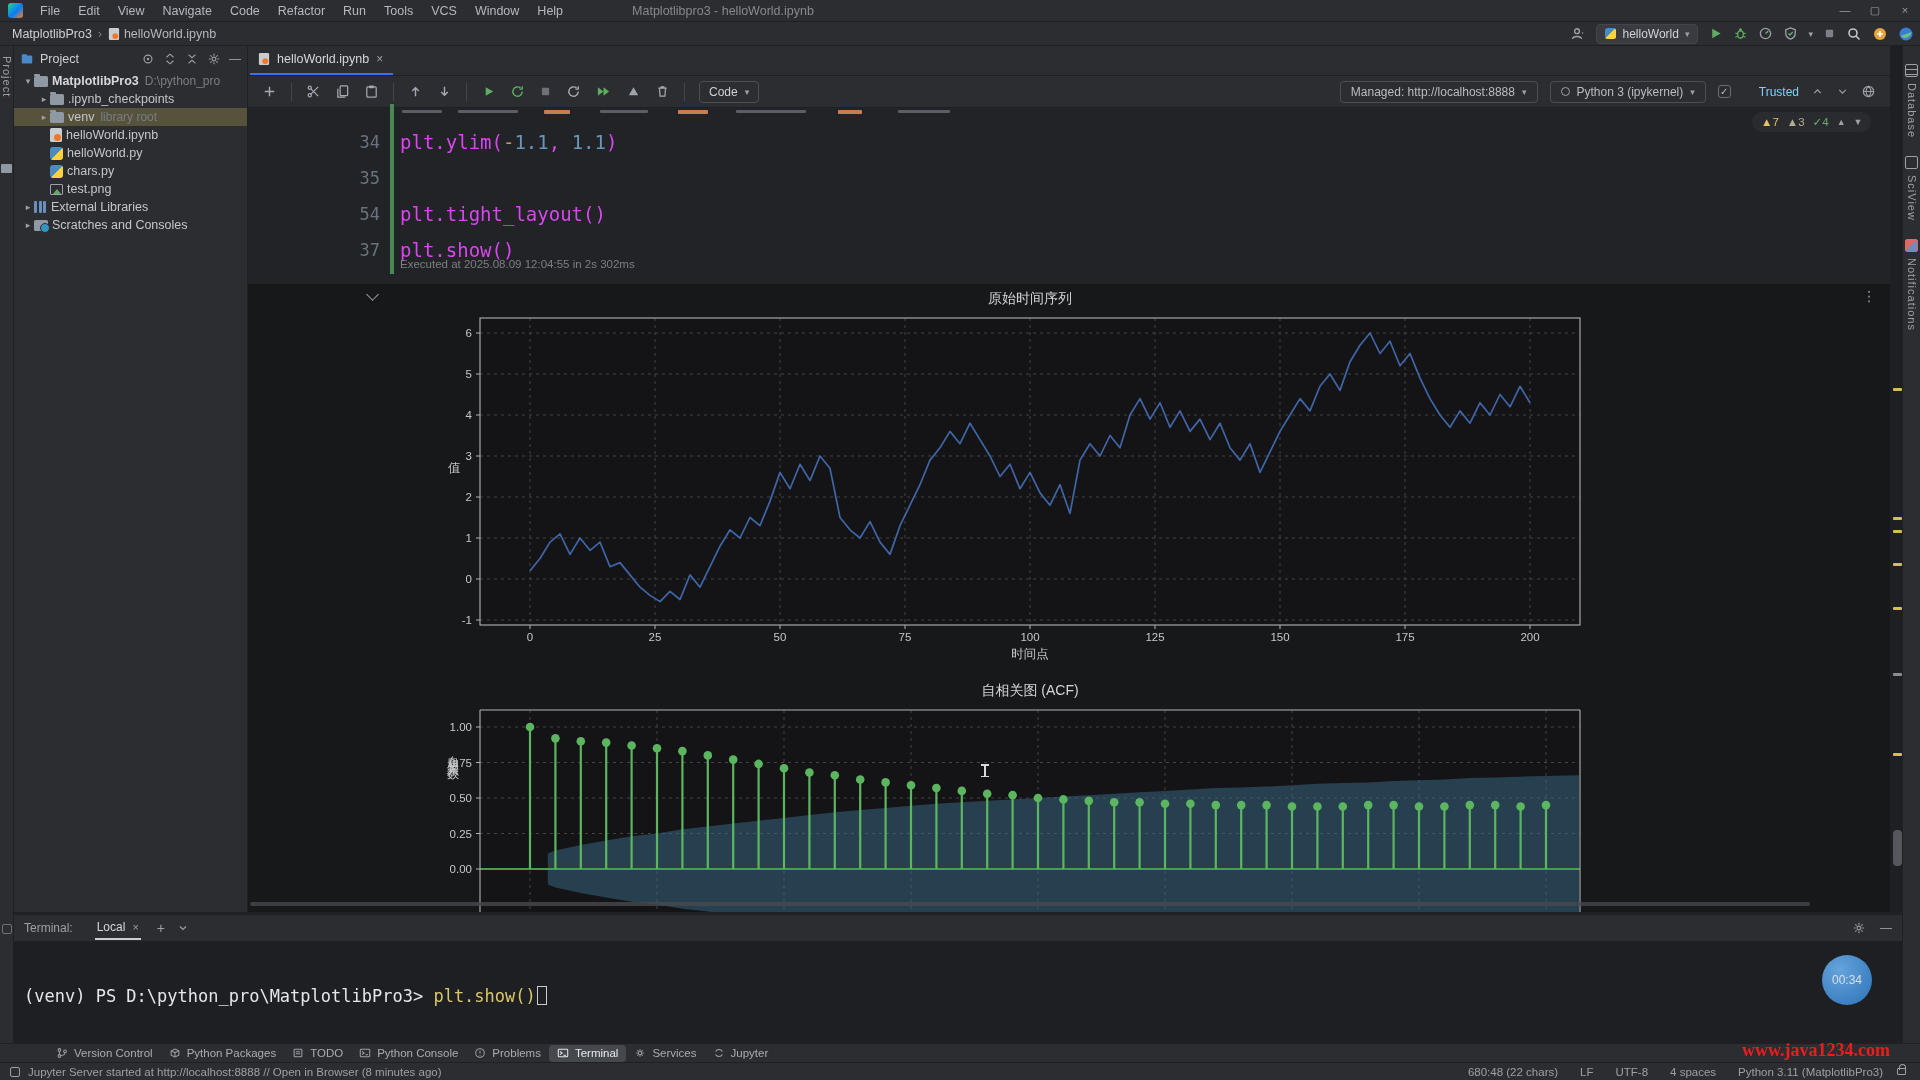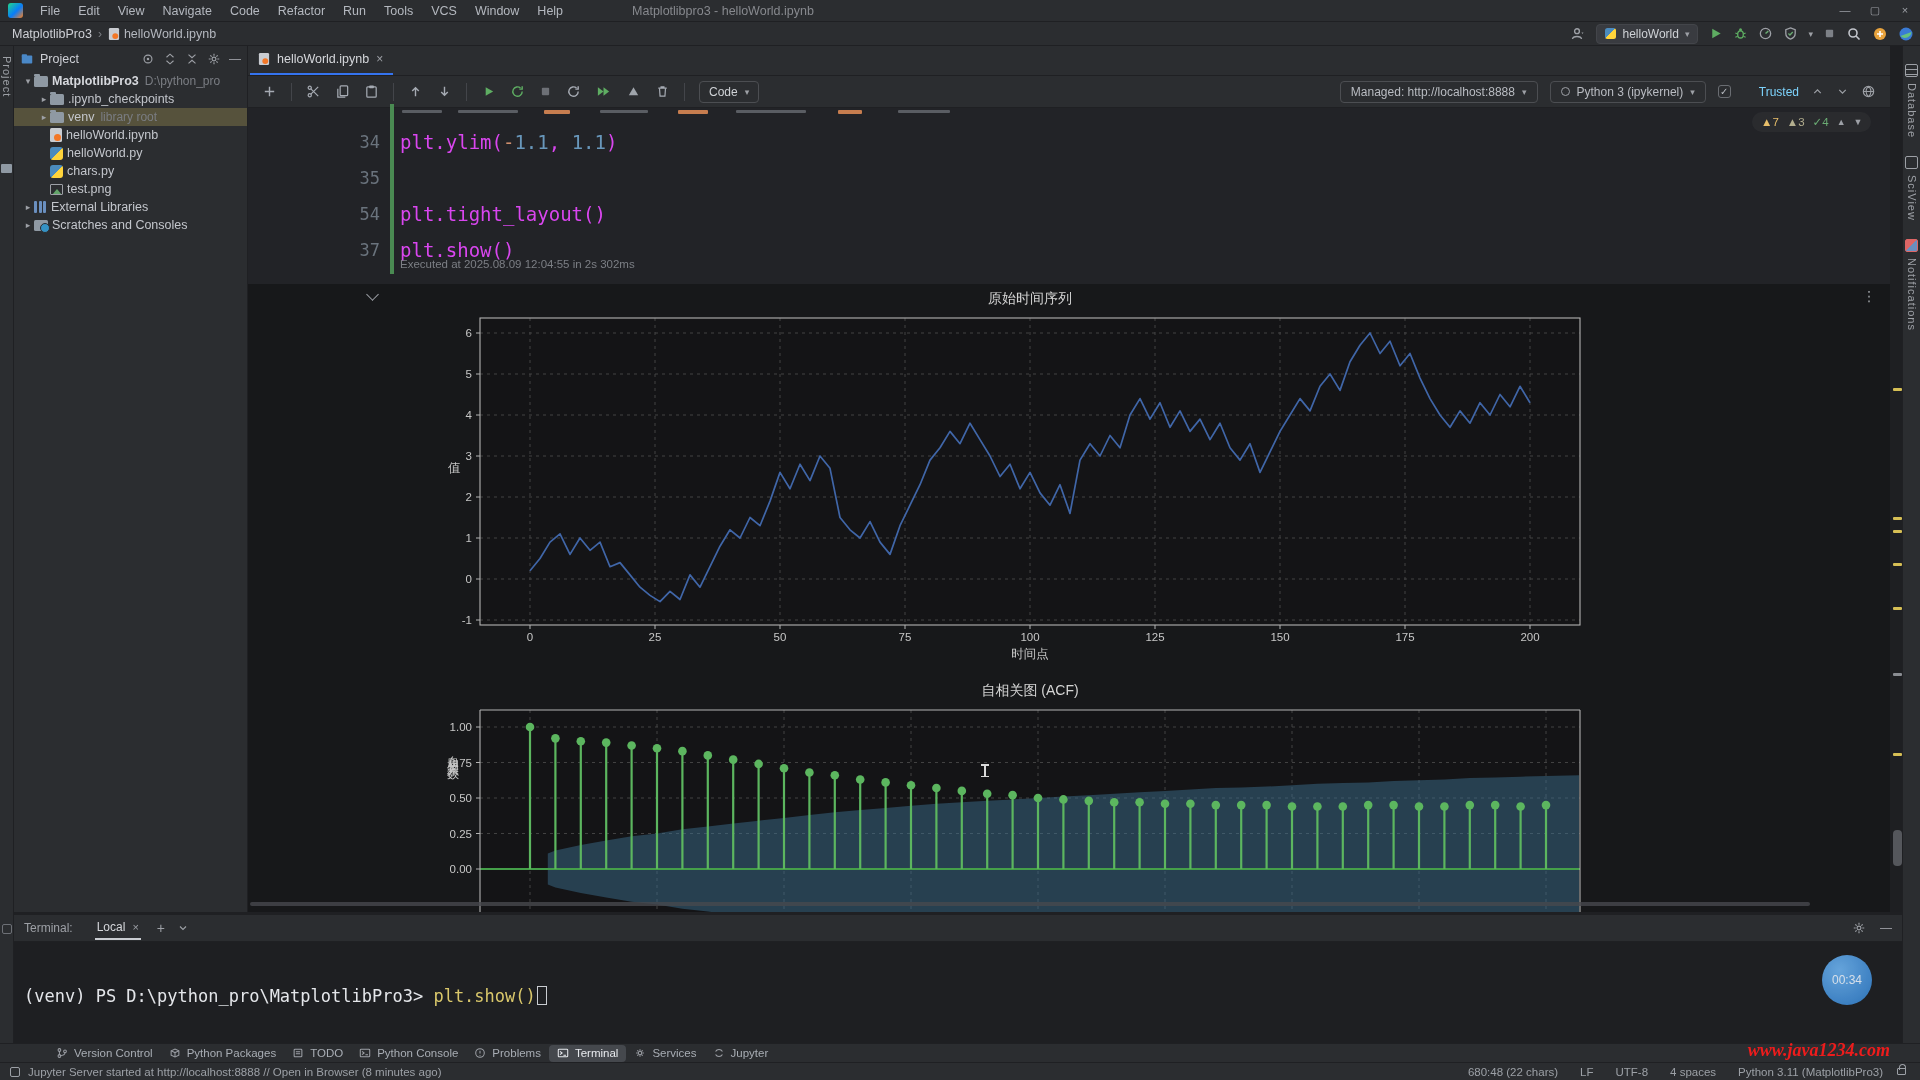--- a/index.html
+++ b/index.html
@@ -161,21 +161,21 @@
   .bb-item.active { background:#45484d; color:#e8eaee; }
   .status-bar { left:0; top:1062px; width:1920px; height:18px; background:#2b2d30;
     border-top:1px solid #1f2023; display:flex; align-items:center; font-size:11.5px; color:#9ca0a6; }
   .sb-left { display:flex; align-items:center; gap:8px; margin-left:10px; }
   .sb-evicon { width:10px; height:10px; border:1.2px solid #9ca0a6; border-radius:2px; }
   .sb-right { margin-left:auto; display:flex; align-items:center; gap:22px; margin-right:14px; }
   .lock { width:9px; height:7px; border:1.2px solid #9ca0a6; border-radius:1px; position:relative; margin-left:-8px;}
   .lock::before { content:""; position:absolute; left:1px; top:-5px; width:5px; height:5px;
     border:1.2px solid #9ca0a6; border-bottom:none; border-radius:4px 4px 0 0; }
   .watermark { left:1650px; top:1040px; width:240px; font-family:"Liberation Serif", serif;
-    font-style:italic; font-weight:bold; font-size:18px; color:#ee1c1c; text-align:right; }
+    font-weight:bold; font-size:18px; color:#ee1c1c; text-align:right; }
 
   .clip-mark { position:absolute; height:3px; border-radius:1px; }
 </style>
 </head>
 <body>
 
 <div id="app">
 
   <div class="abs titlebar">
     <div class="app-icon"></div>

